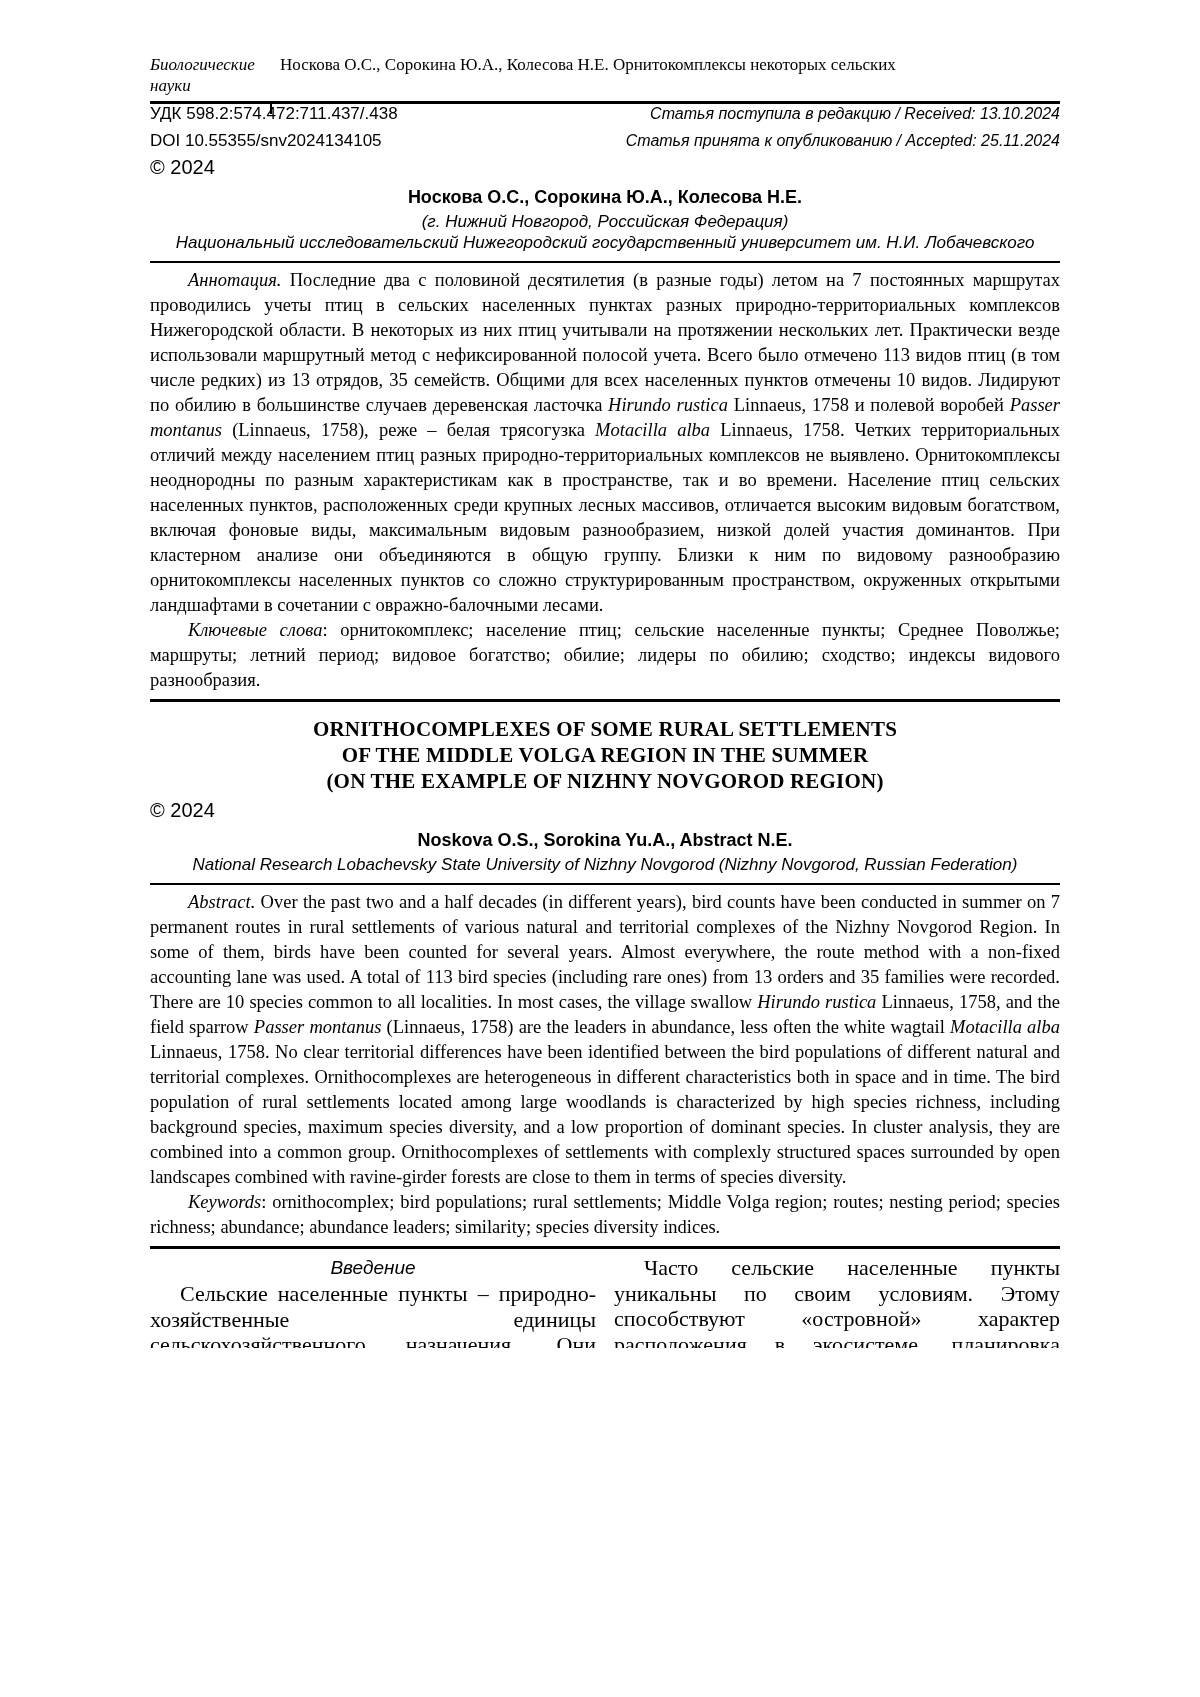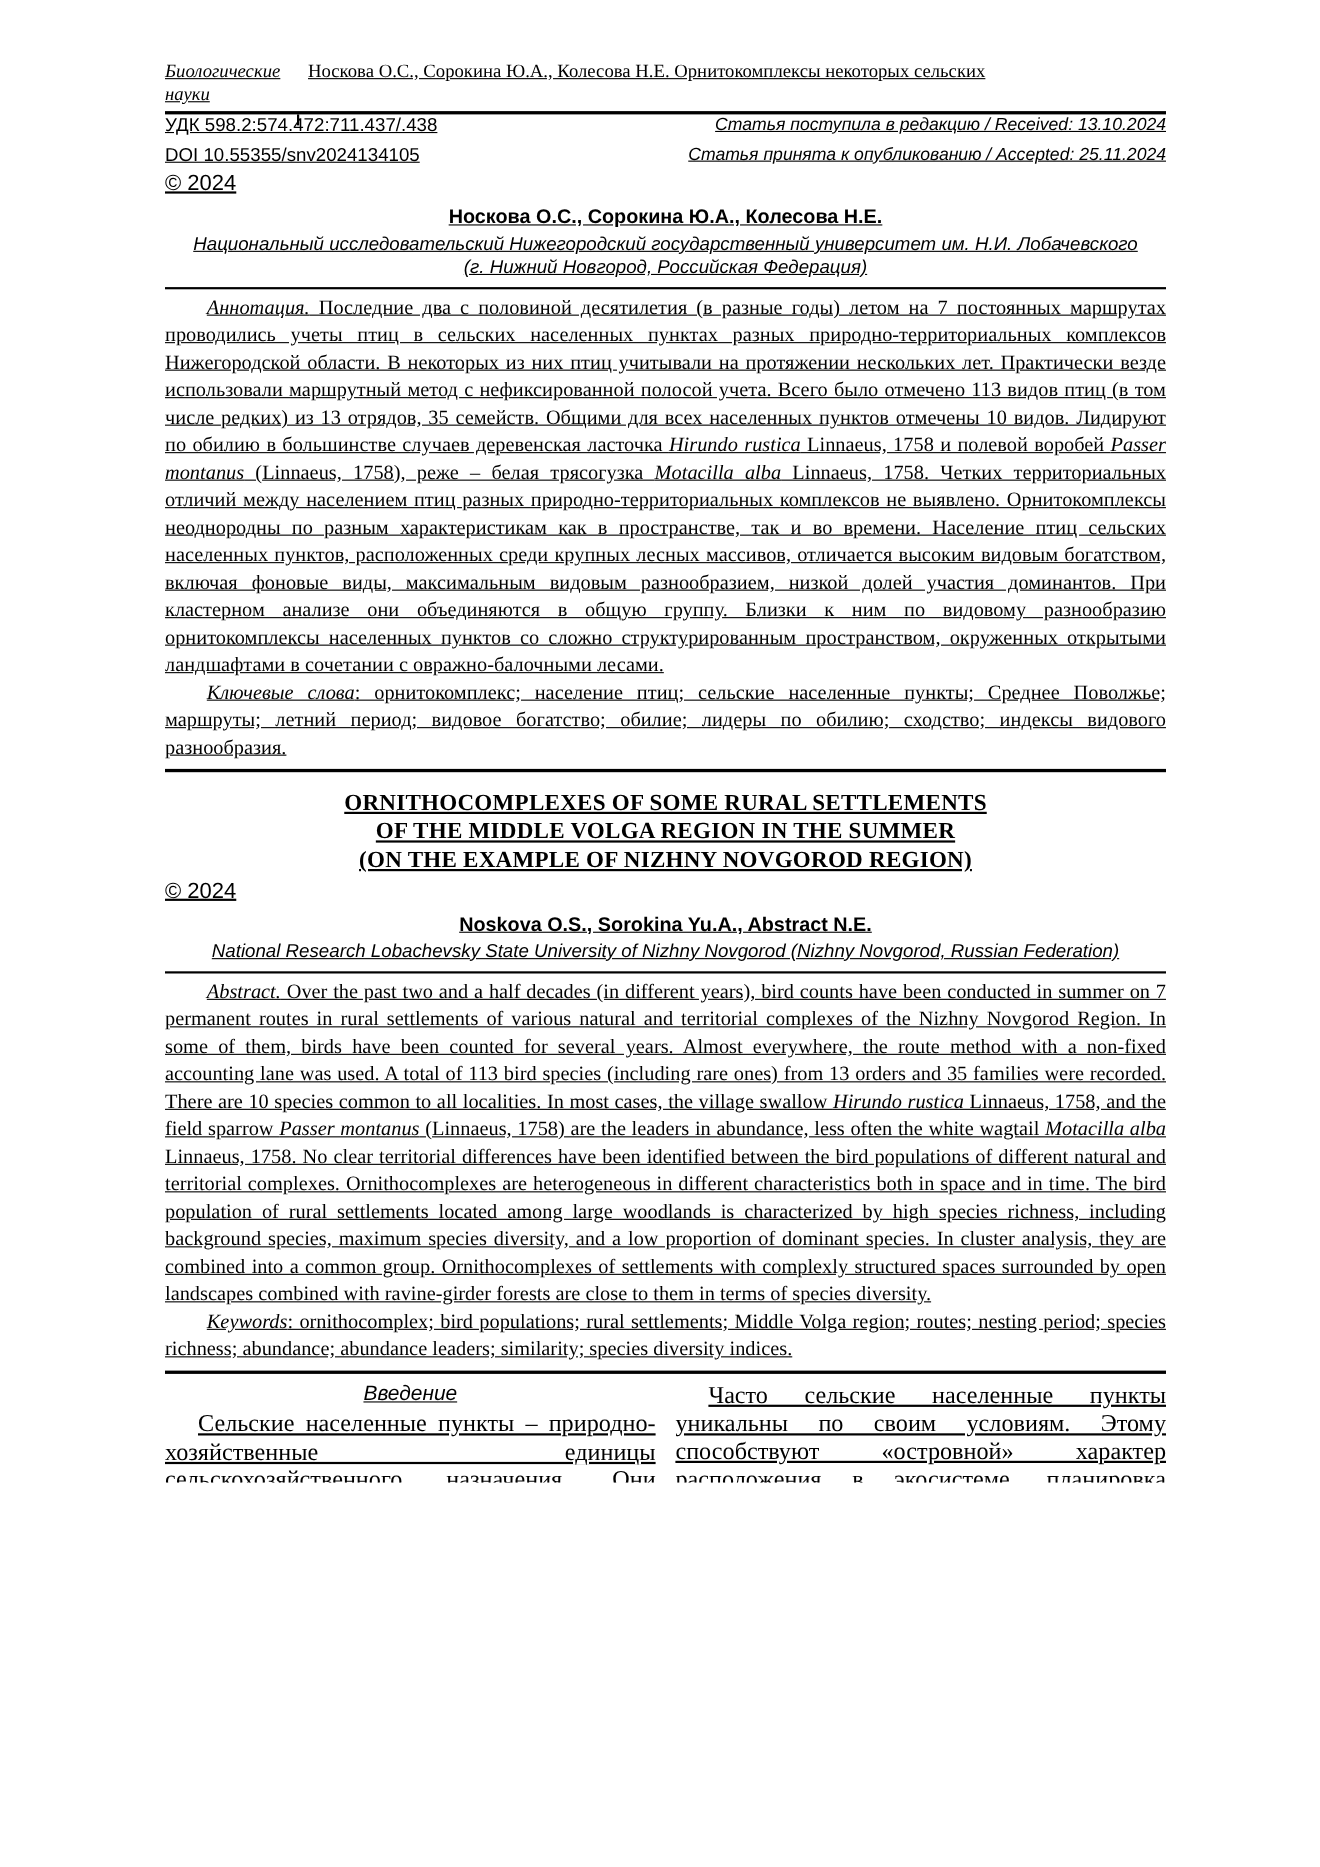--- a/index.html
+++ b/index.html
@@ -1,21 +1,21 @@
 <!DOCTYPE html>
 <html lang="ru"><head>
 <meta charset="utf-8">
 <style>
   html, body { margin: 0; padding: 0; background: #ffffff; }
   .page {
     width: 1200px; height: 1348px; box-sizing: border-box;
     background: #ffffff; color: #000;
     padding: 54px 140px 20px 150px;
     font-family: "Liberation Serif", serif;
-    overflow: hidden; position: relative; text-decoration: underline;
+    overflow: hidden; position: relative;
   }
   
   .running-head { display: flex; font-size: 17px; line-height: 21px; }
   .rh-left { width: 130px; font-style: italic; flex: none; }
   .rh-right { flex: 1; text-align: left; }
   .rule-thick { height: 3px; background: #000; margin-top: 5px; position: relative; }
   .rule-thick .tick { position: absolute; left: 120px; top: 3px; width: 2px; height: 10px; background: #000; }
   .rule-thin { height: 2px; background: #000; }
   
   .meta { display: flex; justify-content: space-between; margin-top: 0;
@@ -77,22 +77,22 @@
     </div>
     <div class="meta-right">
       <div>Статья поступила в редакцию / Received: 13.10.2024</div>
       <div>Статья принята к опубликованию / Accepted: 25.11.2024</div>
     </div>
   </div>
 
   <div class="copyright">© 2024</div>
   <div class="authors">Носкова О.С., Сорокина Ю.А., Колесова Н.Е.</div>
   <div class="affiliation">
+    <div>(г. Нижний Новгород, Российская Федерация)</div>
     <div>Национальный исследовательский Нижегородский государственный университет им. Н.И. Лобачевского</div>
-    <div>(г. Нижний Новгород, Российская Федерация)</div>
   </div>
   <div class="rule-thin above-abstract"></div>
 
   <p class="abstract" lang="ru"><i>Аннотация.</i> Последние два с половиной десятилетия (в разные годы) летом на 7 постоянных маршрутах проводились учеты птиц в сельских населенных пунктах разных природно-территориальных комплексов Нижегородской области. В некоторых из них птиц учитывали на протяжении нескольких лет. Практически везде использовали маршрутный метод с нефиксированной полосой учета. Всего было отмечено 113 видов птиц (в том числе редких) из 13 отрядов, 35 семейств. Общими для всех населенных пунктов отмечены 10 видов. Лидируют по обилию в большинстве случаев деревенская ласточка <i>Hirundo rustica</i> Linnaeus, 1758 и полевой воробей <i>Passer montanus</i> (Linnaeus, 1758), реже – белая трясогузка <i>Motacilla alba</i> Linnaeus, 1758. Четких территориальных отличий между населением птиц разных природно-территориальных комплексов не выявлено. Орнитокомплексы неоднородны по разным характеристикам как в пространстве, так и во времени. Население птиц сельских населенных пунктов, расположенных среди крупных лесных массивов, отличается высоким видовым богатством, включая фоновые виды, максимальным видовым разнообразием, низкой долей участия доминантов. При кластерном анализе они объединяются в общую группу. Близки к ним по видовому разнообразию орнитокомплексы населенных пунктов со сложно структурированным пространством, окруженных открытыми ландшафтами в сочетании с овражно-балочными лесами.</p>
   <p class="keywords" lang="ru"><i>Ключевые слова</i>: орнитокомплекс; население птиц; сельские населенные пункты; Среднее Поволжье; маршруты; летний период; видовое богатство; обилие; лидеры по обилию; сходство; индексы видового разнообразия.</p>
   <div class="rule-thick section-end"></div>
 
   <h1 class="article-title">
     <span>ORNITHOCOMPLEXES OF SOME RURAL SETTLEMENTS</span><br>
     <span>OF THE MIDDLE VOLGA REGION IN THE SUMMER</span><br>

